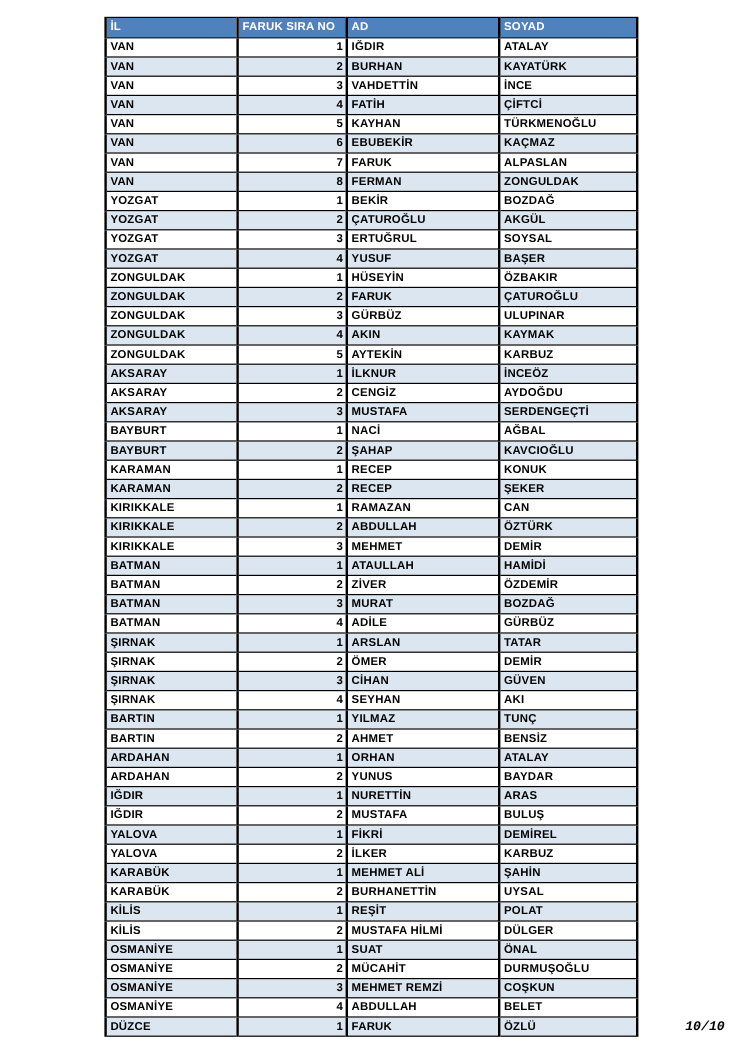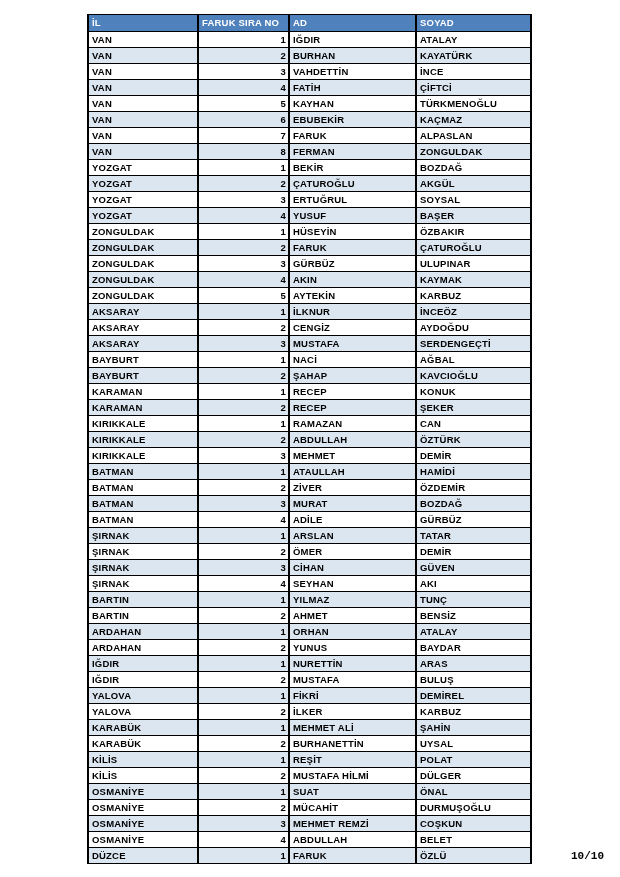--- a/index.html
+++ b/index.html
@@ -64,20 +64,21 @@
     padding-right: 2px;
   }
   .pageno {
     position: absolute;
     right: 16px;
     bottom: 15px;
     font-family: "Liberation Mono", monospace;
     font-size: 11px;
     font-weight: bold;
     color: #000;
+    font-style: italic;
   }
 </style>
 </head>
 <body>
 
 <div class="sheet">
   <table class="candidates">
     <colgroup>
       <col style="width:110px">
       <col style="width:91px">

